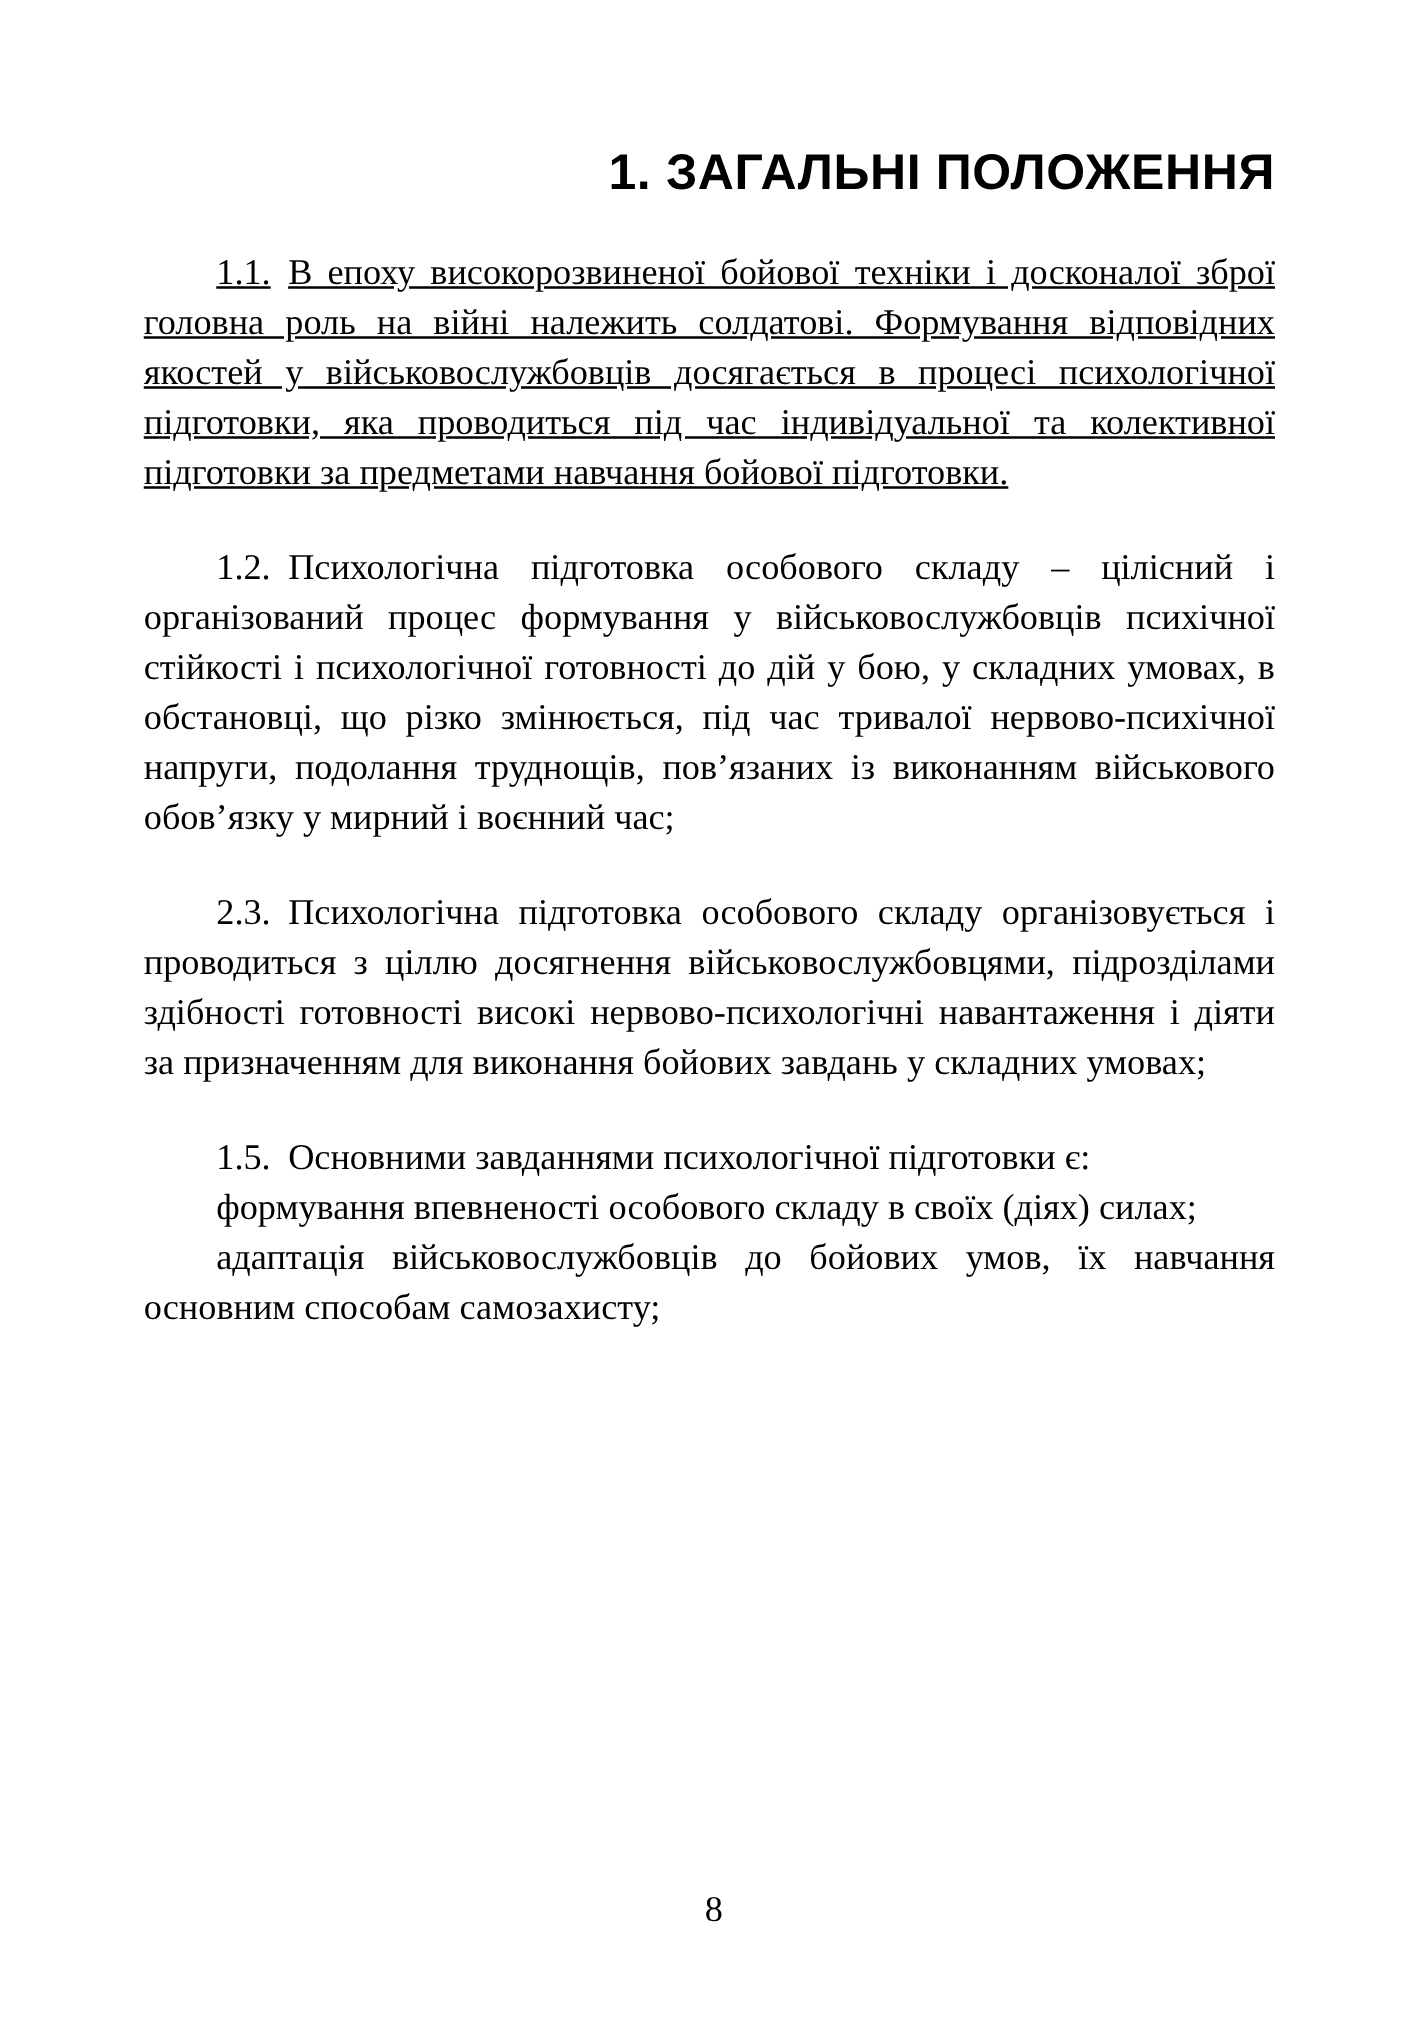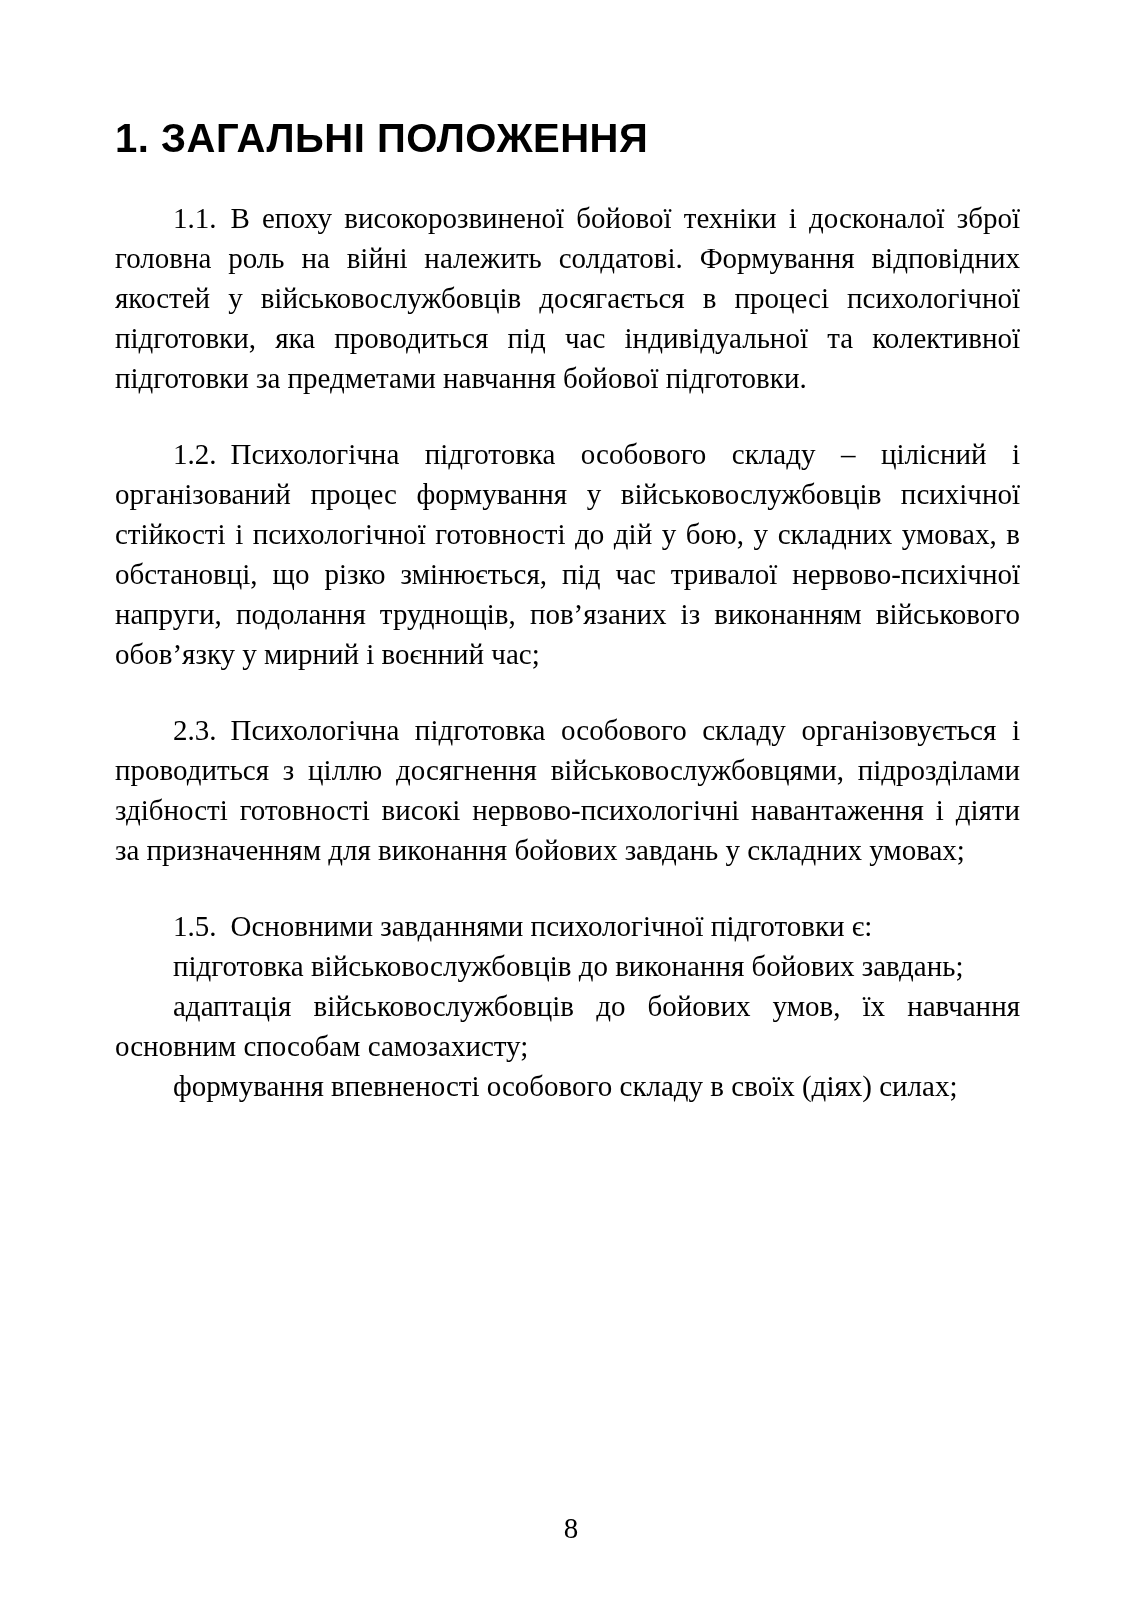--- a/index.html
+++ b/index.html
@@ -19,31 +19,32 @@
     line-height: 40px;
     box-sizing: border-box;
     padding: 116px 122px 0 115px;
     overflow: hidden;
   }
   .title {
     font-family: "Liberation Sans", sans-serif;
     font-weight: bold;
     font-size: 40px;
     line-height: 44px;
-    text-align: left;
+    text-align: right;
     margin: 0 0 38px 0;
     letter-spacing: 0.5px;
   }
   p.para {
     margin: 36px 0 0 0;
     text-align: justify;
     text-indent: 58px;
   }
   p.para.p-first {
     margin-top: 12px;
+    text-decoration: underline;
   }
   p.item {
     margin: 0;
     text-align: justify;
     text-indent: 58px;
   }
   .num {
     margin-right: 14px;
   }
   .footer {
@@ -65,19 +66,18 @@
 
   <p class="para p-first"><span class="num">1.1.</span><span>В епоху високорозвиненої бойової техніки і досконалої зброї головна роль на війні належить солдатові. Формування відповідних якостей у військовослужбовців досягається в процесі психологічної підготовки, яка проводиться під час індивідуальної та колективної підготовки за предметами навчання бойової підготовки.</span></p>
 
   <p class="para"><span class="num">1.2.</span><span>Психологічна підготовка особового складу – цілісний і організований процес формування у військовослужбовців психічної стійкості і психологічної готовності до дій у бою, у складних умовах, в обстановці, що різко змінюється, під час тривалої нервово-психічної напруги, подолання труднощів, пов’язаних із виконанням військового обов’язку у мирний і воєнний час;</span></p>
 
   <p class="para"><span class="num">2.3.</span><span>Психологічна підготовка особового складу організовується і проводиться з ціллю досягнення військовослужбовцями, підрозділами здібності готовності високі нервово-психологічні навантаження і діяти за призначенням для виконання бойових завдань у складних умовах;</span></p>
 
 
   <p class="para"><span class="num">1.5.</span><span>Основними завданнями психологічної підготовки є:</span></p>
 
-  <p class="item"><span>підготовка військовослужбовців до виконання бойових завдань;</span></p>
+  <p class="item"><span>формування впевненості особового складу в своїх (діях) силах;</span></p>
   <p class="item"><span>адаптація військовослужбовців до бойових умов, їх навчання основним способам самозахисту;</span></p>
-  <p class="item"><span>формування впевненості особового складу в своїх (діях) силах;</span></p>
 
   <div class="footer">8</div>
 
 </div>
 
 </body></html>

